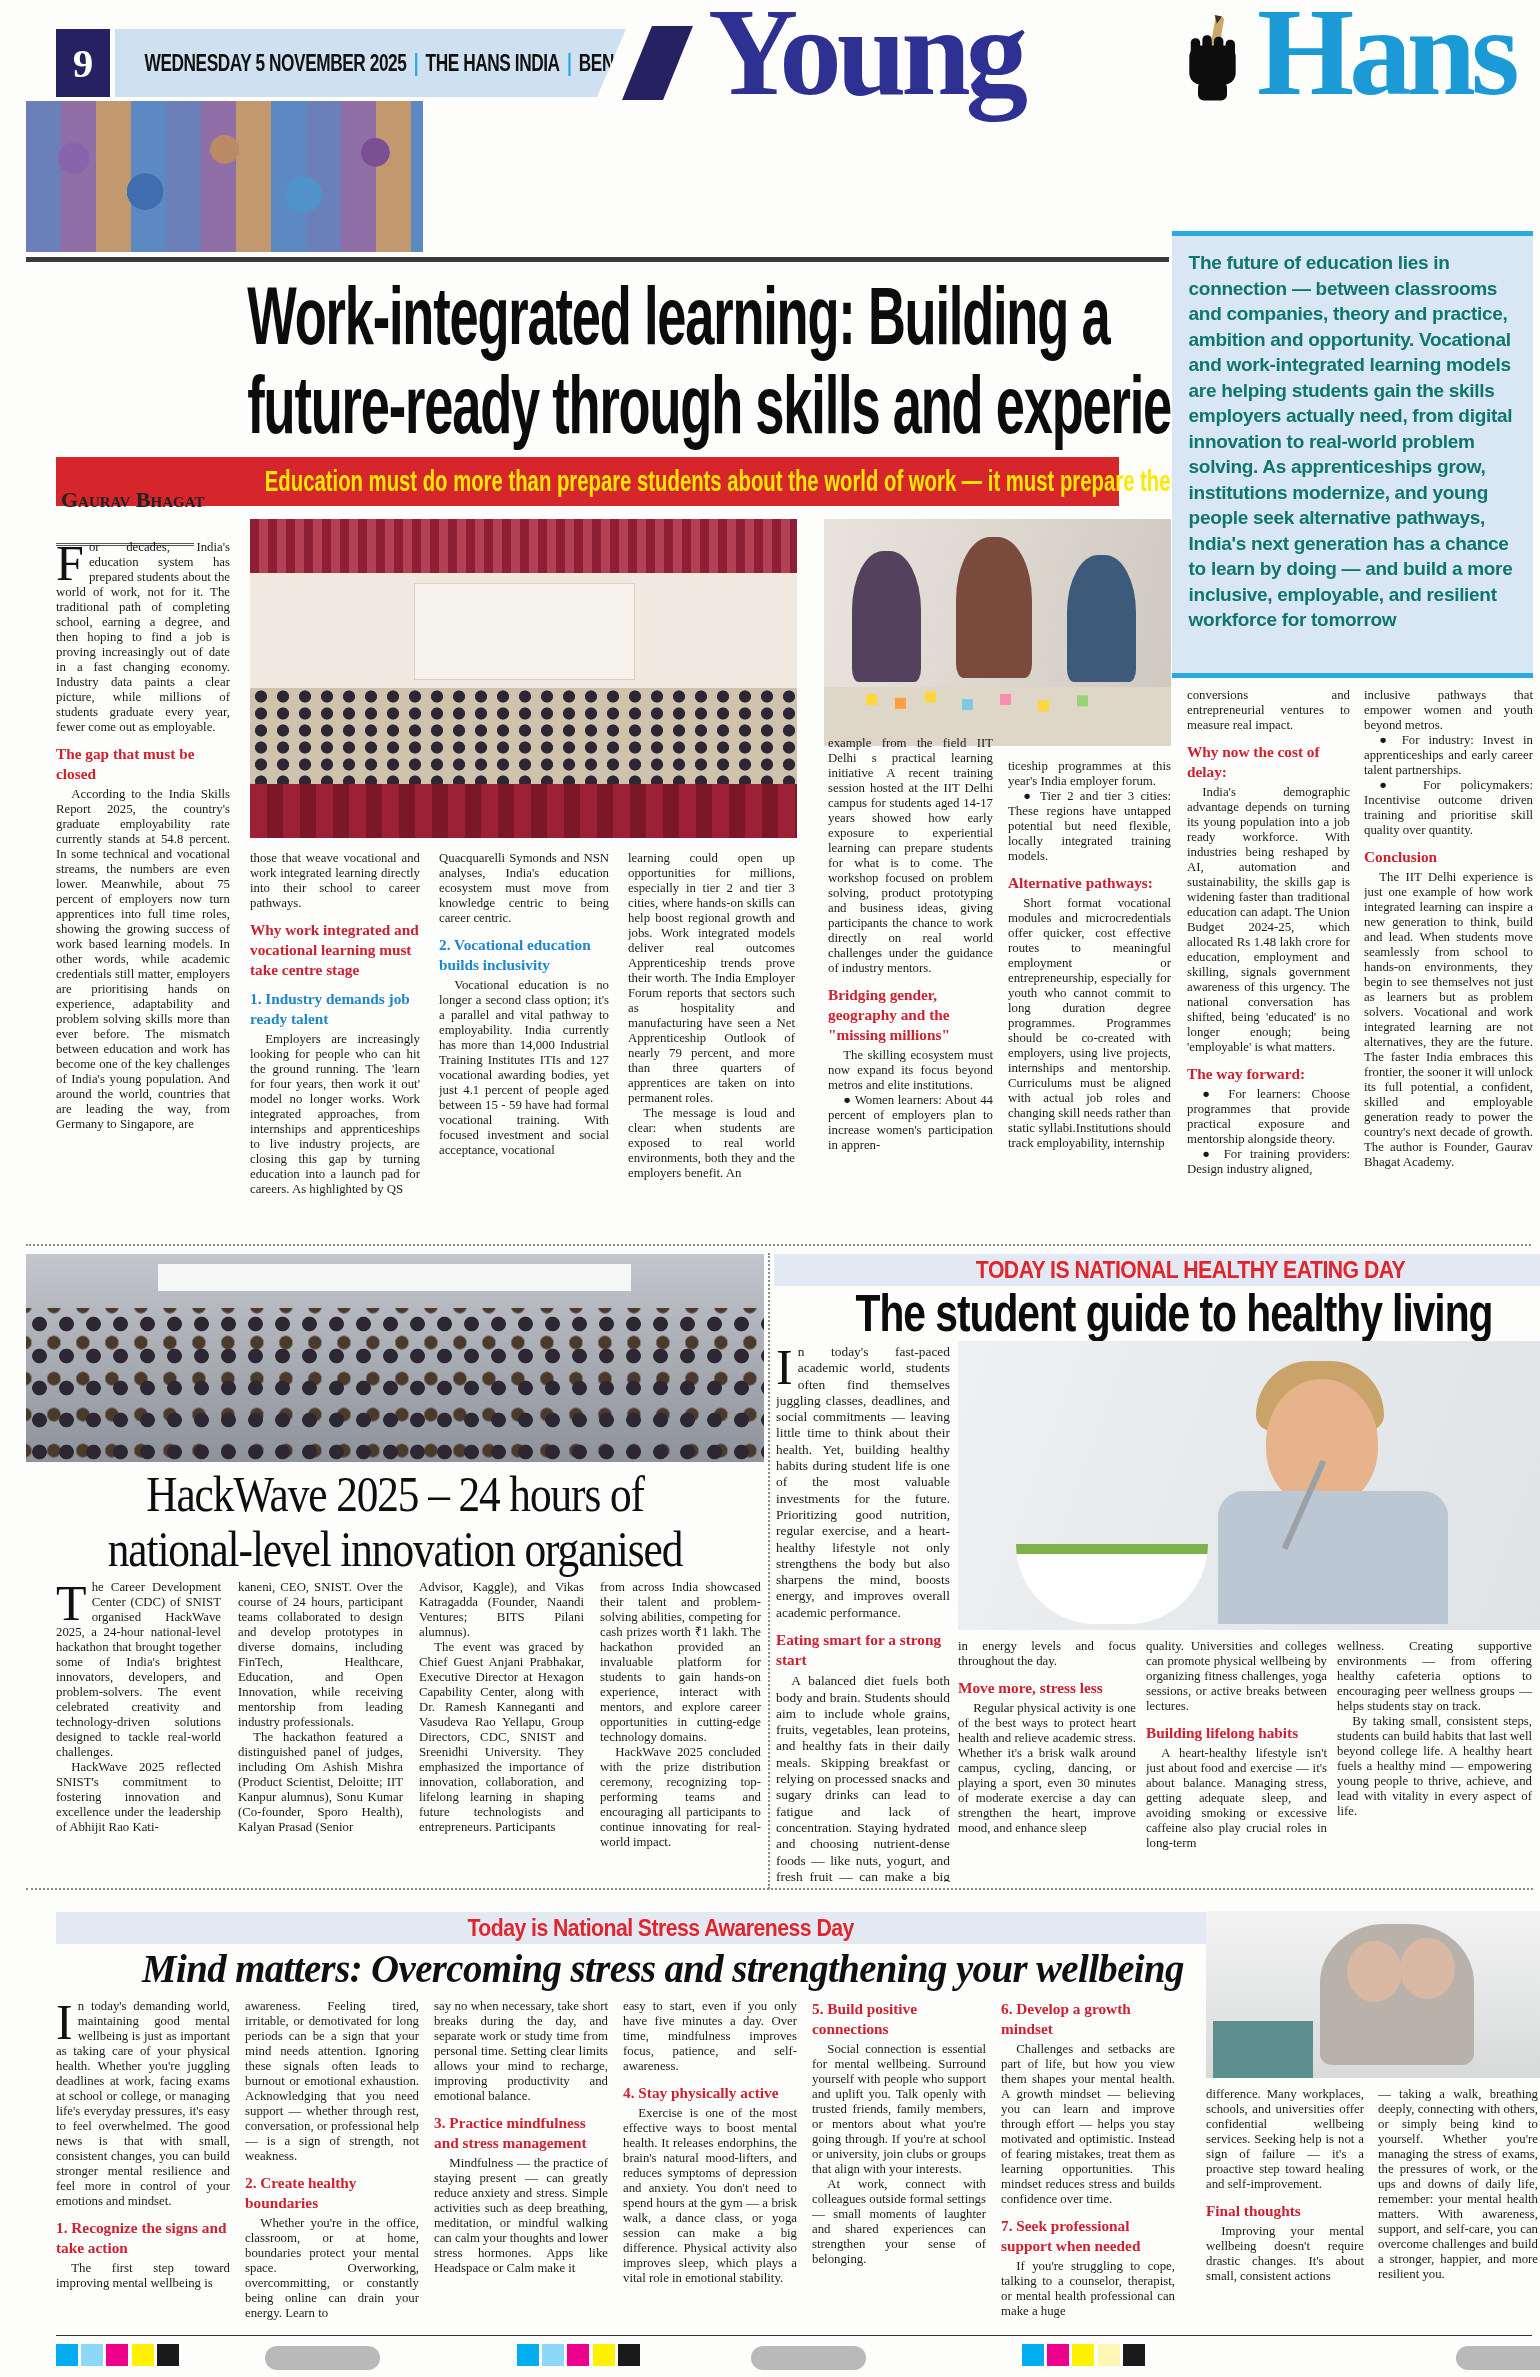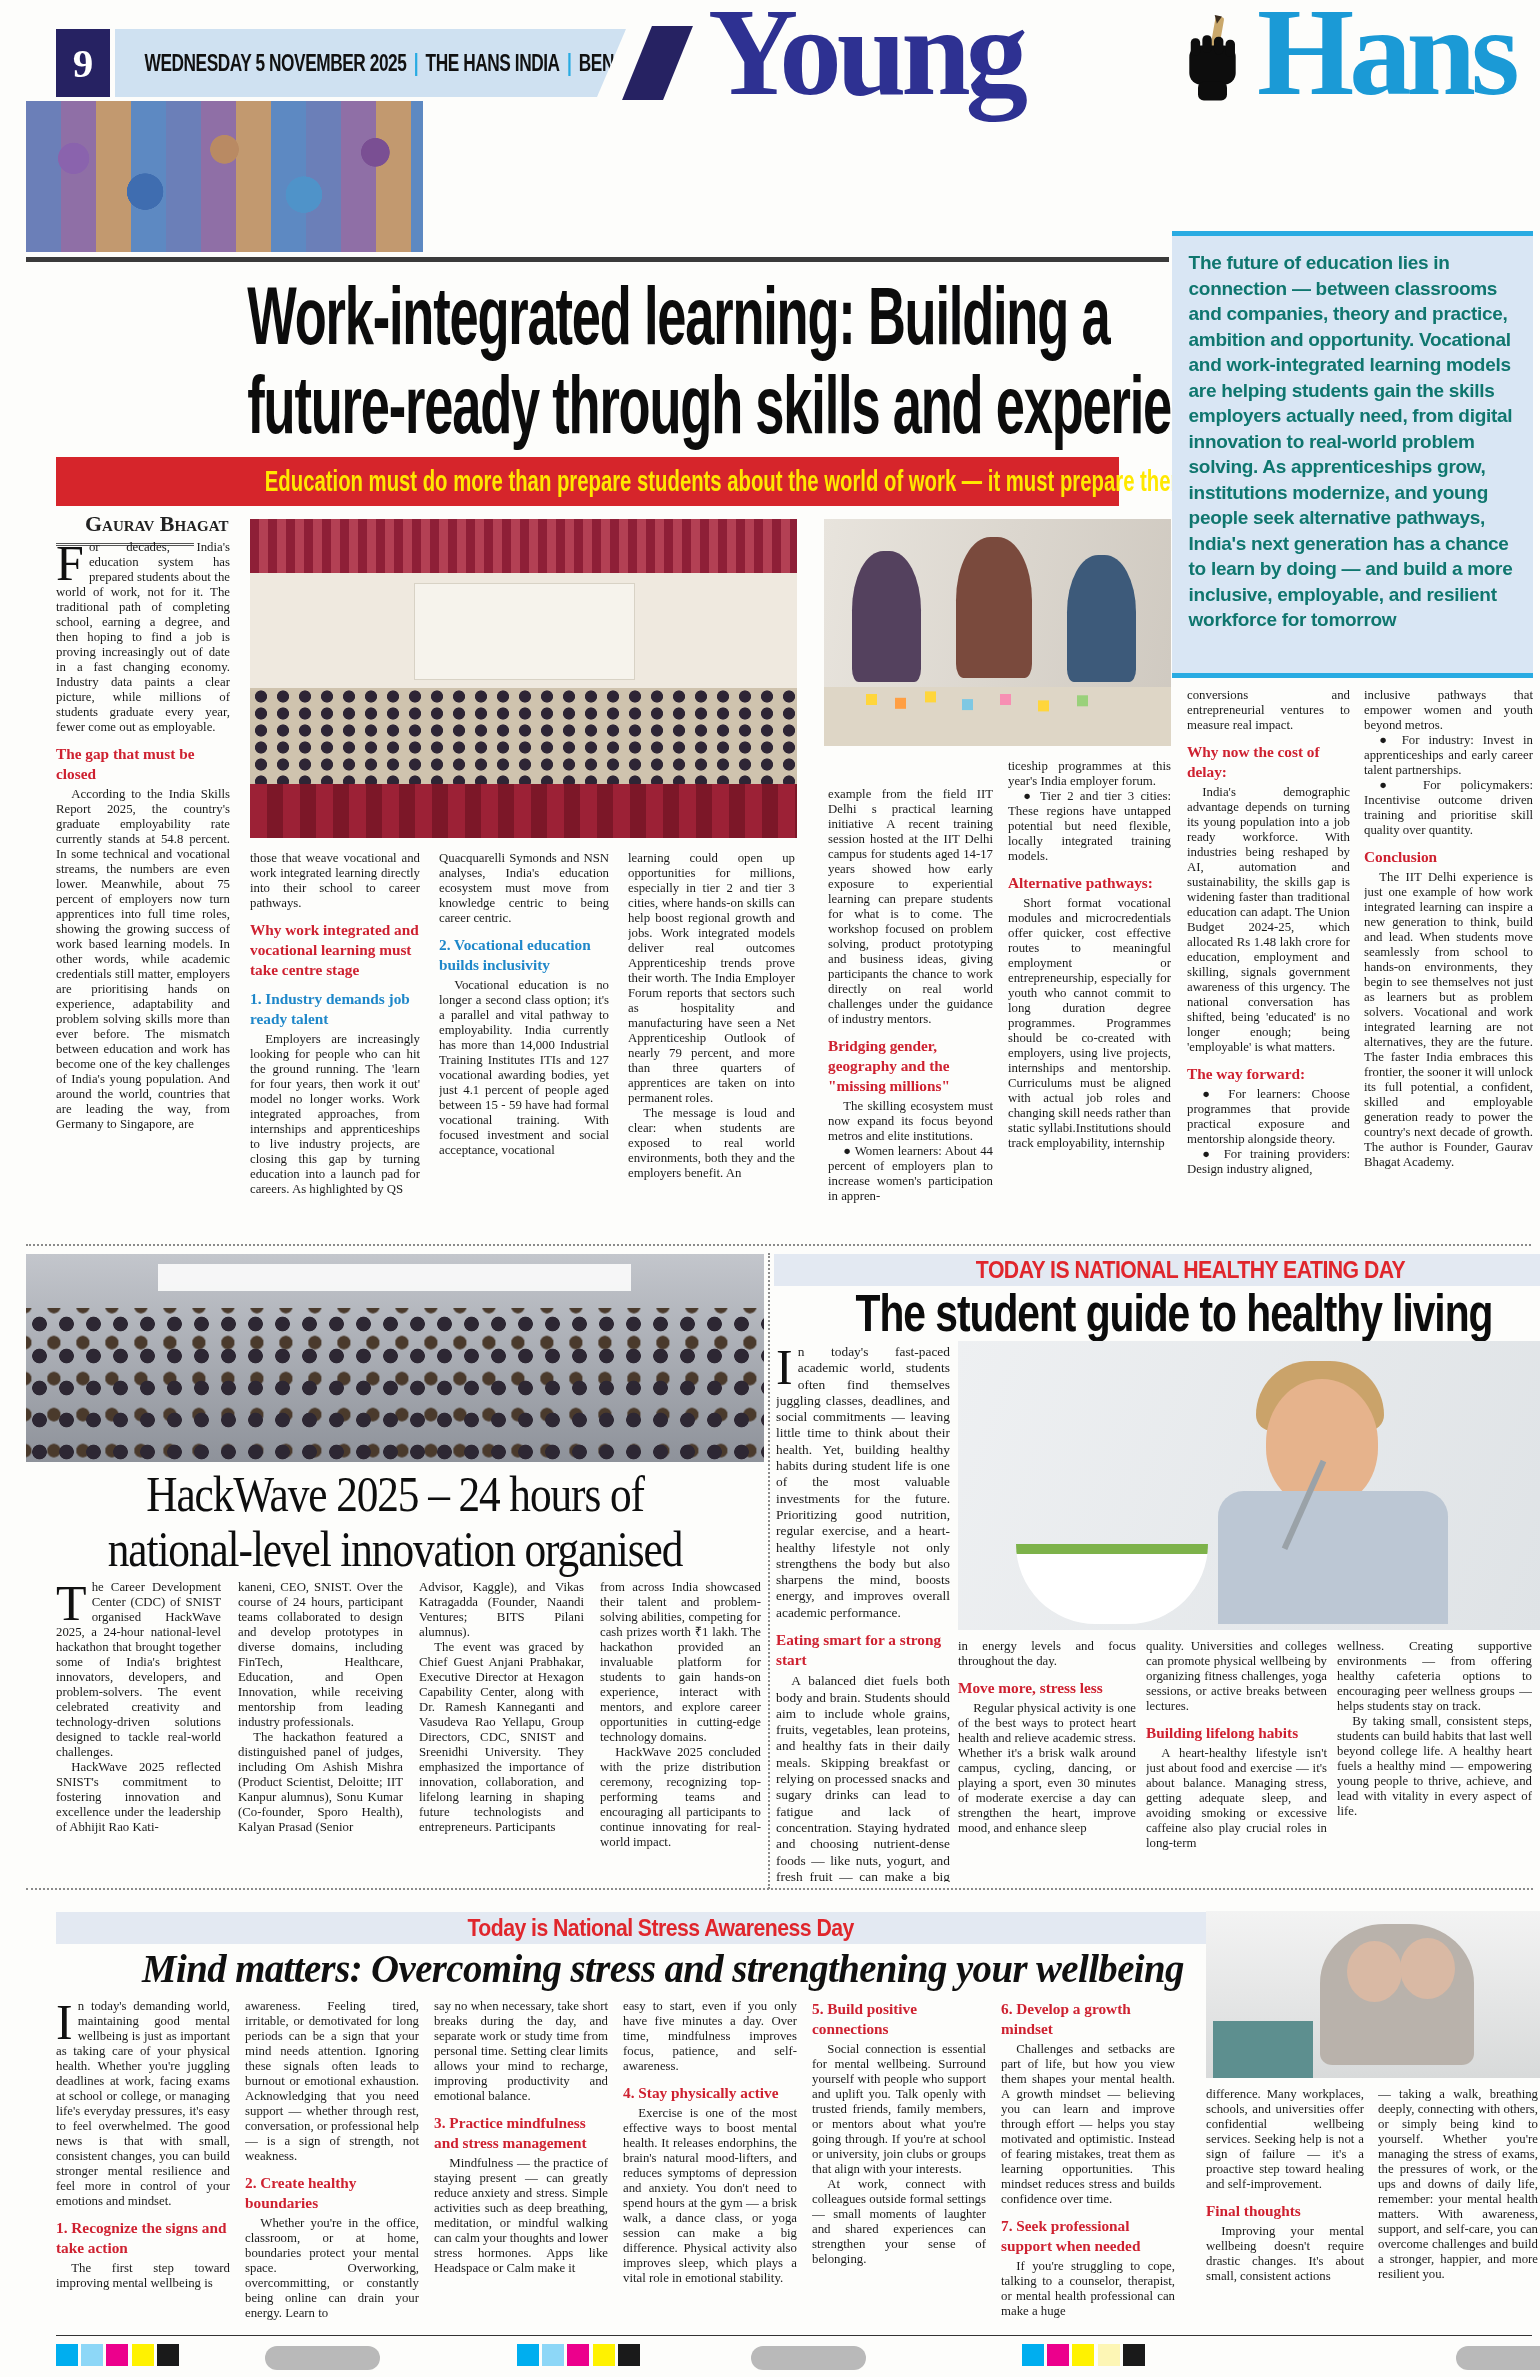--- a/index.html
+++ b/index.html
@@ -63,41 +63,41 @@
   .photo-stress .hand1{left:42%;top:18%;}
   .photo-stress .hand2{left:58%;top:16%;}
   .photo-stress .laptop{position:absolute;left:2%;bottom:0;width:30%;height:34%;background:#5d8f8f;}
   
   .headline{position:absolute;left:56px;top:271px;width:1063px;text-align:center;color:#0c0c0c;}
   .hl{display:block;white-space:nowrap;transform:scaleX(.64);transform-origin:center;
       font:700 82px/89px "Liberation Sans",sans-serif;letter-spacing:-1.9px;}
   .standfirst{position:absolute;left:56px;top:457px;width:1063px;height:49px;background:#d6252b;text-align:center;}
   .standfirst span{display:inline-block;white-space:nowrap;transform:scaleX(.7);transform-origin:center;
       font:700 29px/49px "Liberation Sans",sans-serif;color:#ffe800;}
-  .byline{position:absolute;left:61px;top:511px;font:600 22px/25.5px "Liberation Serif",serif;font-variant:small-caps;color:#222;margin-left:24px;}
+  .byline{position:absolute;left:61px;top:487px;font:600 22px/25.5px "Liberation Serif",serif;font-variant:small-caps;color:#222;}
   .byline-rule{position:absolute;left:56px;top:543px;width:138px;height:1.3px;border-top:1.9px solid #555;border-bottom:1.9px solid #555;}
   .pullbox{position:absolute;left:1172px;top:231px;width:361px;height:447px;background:#d9e6f4;
            border-top:5.7px solid #29abe2;border-bottom:5.7px solid #29abe2;box-sizing:border-box;padding:14px 16.6px;}
   .pullbox p{margin:0;font:700 19px/25.5px "Liberation Sans",sans-serif;color:#0f766e;letter-spacing:-0.3px;}
   
   .col{position:absolute;text-align:justify;overflow:hidden;font-size:12.8px;line-height:15px;color:#1a1a1a;}
   .seg{margin:0;}
   .seg-p{text-indent:15.3px;}
   .col .seg:first-child{margin-top:0;}
   .col > .seg-p:first-child,.col > .seg-drop:first-child{text-indent:0;}
   .seg-hr,.seg-hb{font-weight:700;font-size:15.3px;line-height:20px;margin:9px 0 3.2px;text-align:left;}
   .seg-hr{color:#ce2130;}
   .seg-hb{color:#1e87c9;}
   .dropcap{float:left;font-size:50px;line-height:40px;padding:2.6px 5.1px 0 0;color:#111;font-family:"Liberation Serif",serif;}
   
   .mc1{left:56px;top:540px;width:174px;height:700px;}
   .mc2{left:250px;top:851px;width:170px;height:390px;}
   .mc3{left:439px;top:851px;width:170px;height:390px;}
   .mc4{left:628px;top:851px;width:167px;height:390px;}
-  .mc5{left:828px;top:787px;width:165px;height:481px;}
+  .mc5{left:828px;top:736px;width:165px;height:481px;}
   .mc6{left:1008px;top:759px;width:163px;height:481px;}
   .mc7{left:1187px;top:688px;width:163px;height:552px;}
   .mc8{left:1364px;top:688px;width:169px;height:552px;}
   .dotted{position:absolute;border-top:2.6px dotted #8a8a8a;}
   .d-main{left:25.5px;top:1244px;width:1505px;}
   .d-mid{left:25.5px;top:1888px;width:1507px;}
   .vdotted{position:absolute;left:768px;top:1253px;height:636px;border-left:2.6px dotted #8a8a8a;}
   
   .hack-headline{position:absolute;left:25.5px;top:1467px;width:738px;text-align:center;color:#0e0e0e;}
   .hack-headline span{display:block;white-space:nowrap;transform:scaleX(.85);transform-origin:center;

